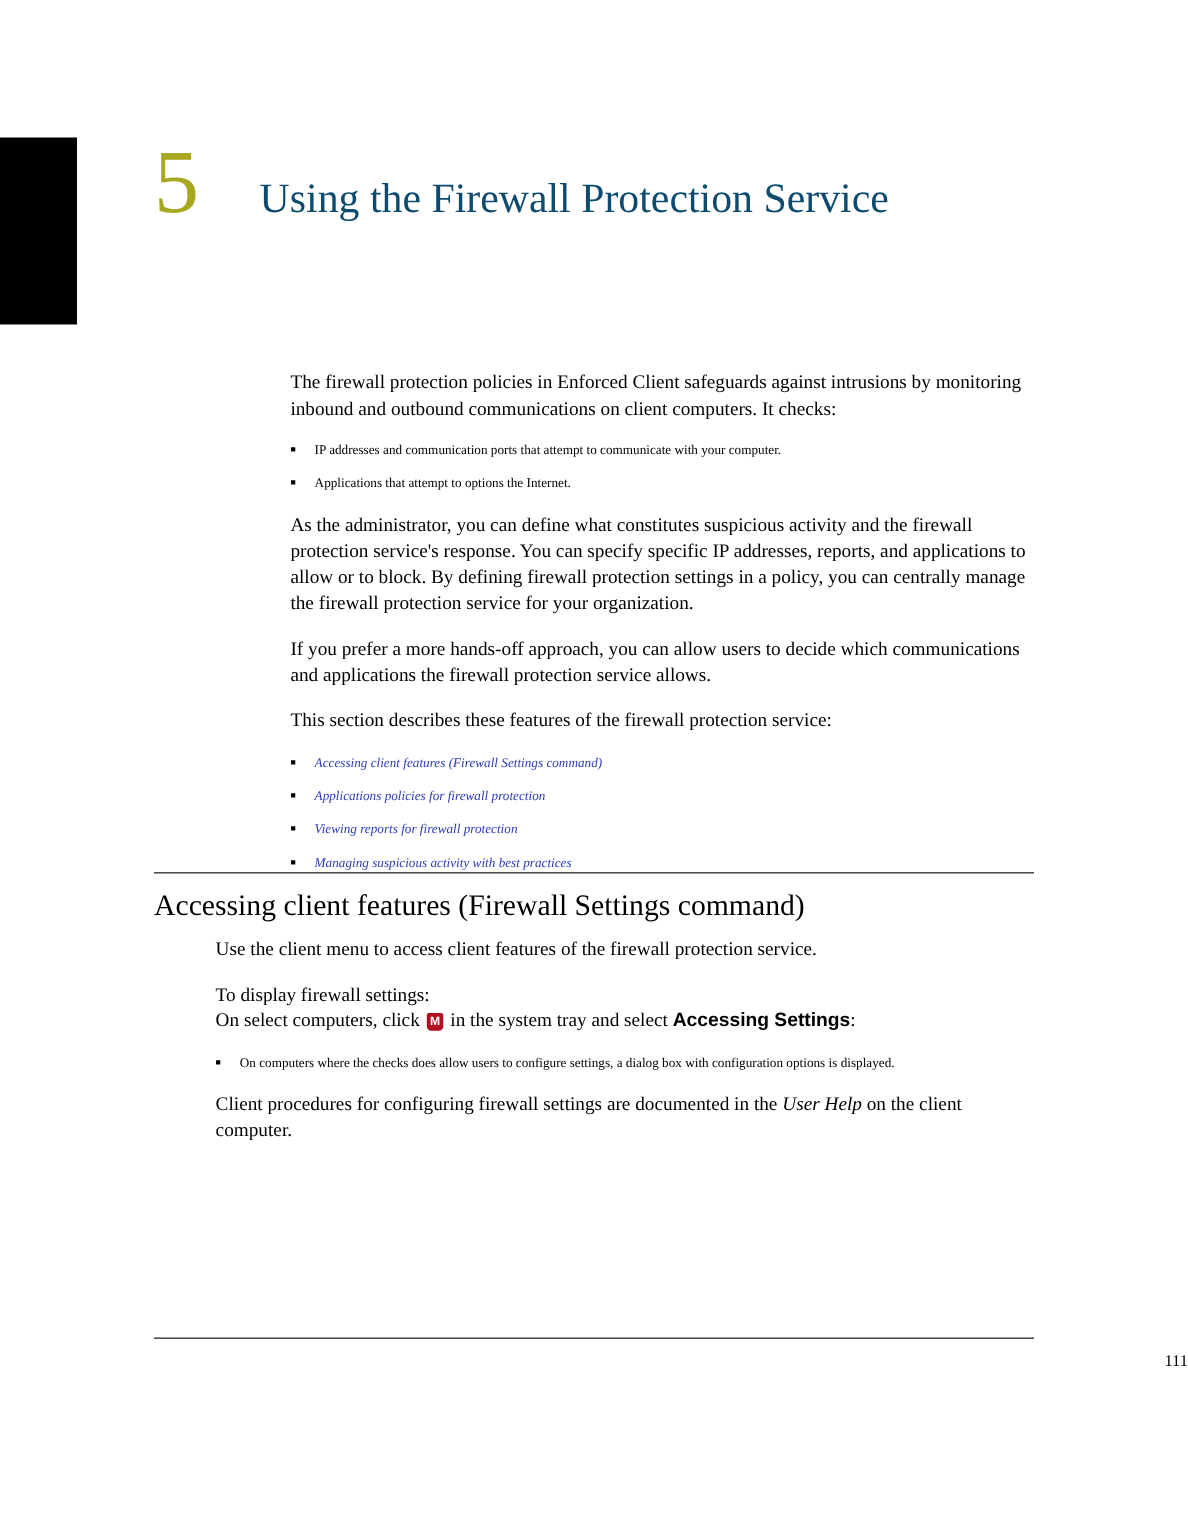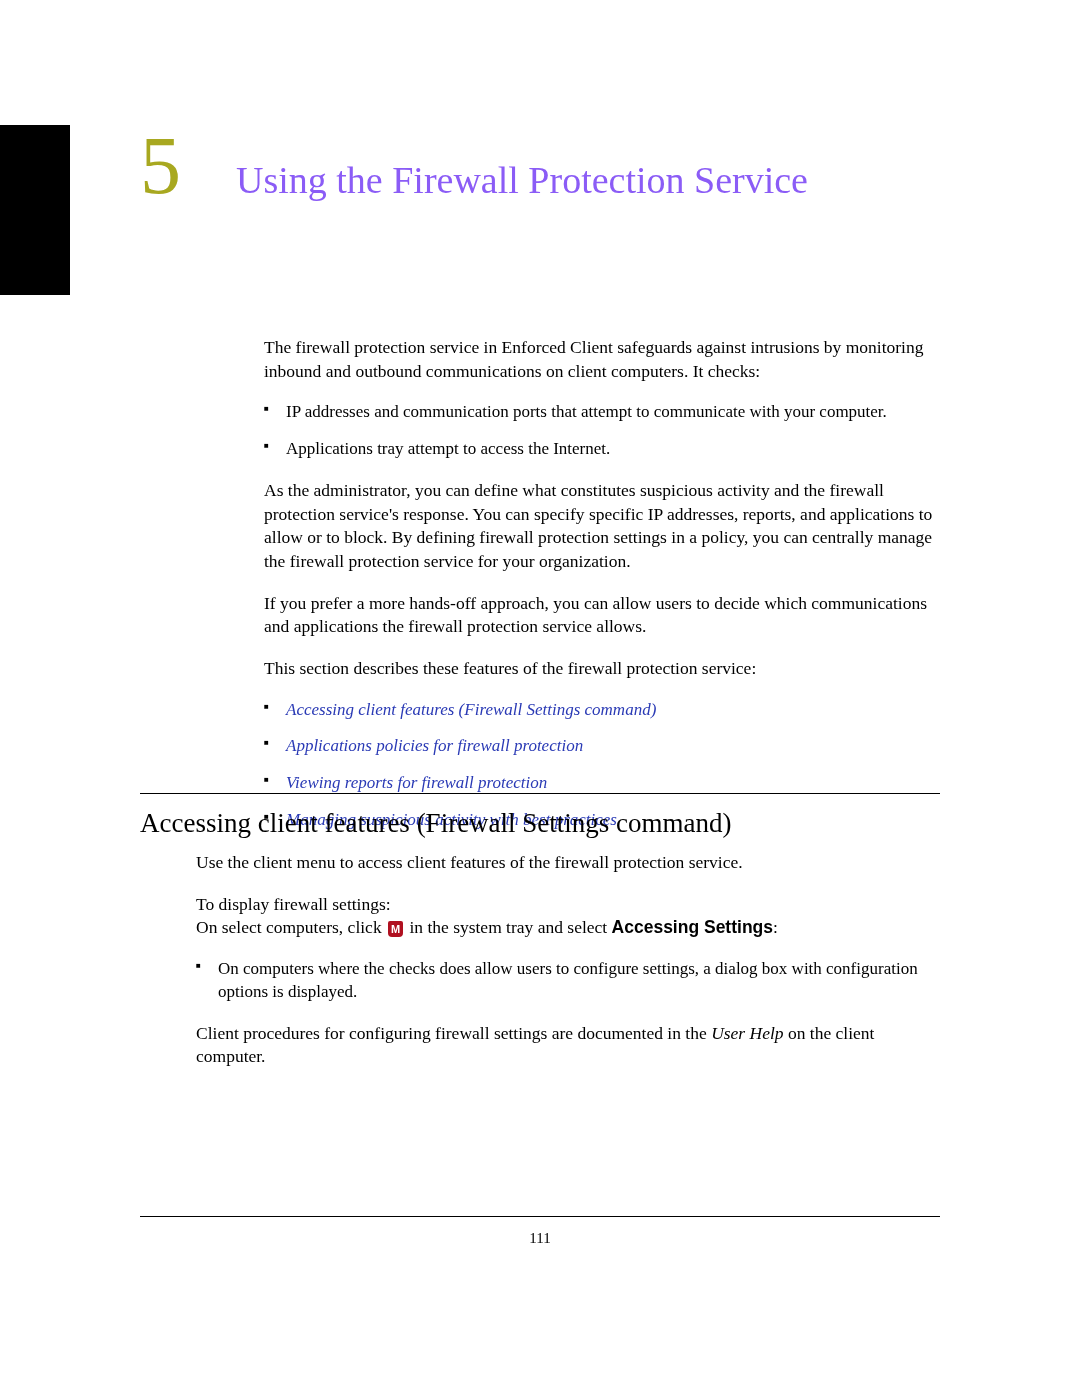--- a/index.html
+++ b/index.html
@@ -30,41 +30,41 @@
   }
   .chapter-number {
     font-size: 82px;
     font-weight: normal;
     color: #a8a820;
     line-height: 1;
   }
   .chapter-title {
     font-size: 38px;
     font-weight: normal;
-    color: #8b5cf6;
+    color: #0c4a6e;
     line-height: 1.2;
   }
   .content {
     position: absolute;
     top: 336px;
     left: 264px;
     right: 140px;
   }
   p {
     font-size: 17.5px;
     line-height: 1.35;
     margin-bottom: 18px;
     color: #000;
   }
   ul {
     list-style: none;
     margin-bottom: 18px;
   }
   ul li {
-    font-size: 17px;
+    font-size: 12px;
     line-height: 1.35;
     position: relative;
     padding-left: 22px;
     margin-bottom: 14px;
   }
   ul li::before {
     content: "■";
     position: absolute;
     left: 0;
     top: 3px;
@@ -120,39 +120,39 @@
     bottom: 180px;
     left: 140px;
     right: 140px;
     border-top: 1px solid #000;
   }
   .page-number {
     position: absolute;
     bottom: 150px;
     left: 0;
     right: 0;
-    text-align: center;
+    text-align: right;
     font-size: 15px;
   }
 </style>
 </head>
 <body>
 
 <div class="black-box"></div>
 
 <div class="chapter-header">
   <div class="chapter-number">5</div>
   <div class="chapter-title">Using the Firewall Protection Service</div>
 </div>
 
 <div class="content">
-  <p>The firewall protection service in Enforced Client safeguards against intrusions by monitoring inbound and outbound communications on client computers. It checks:</p>
+  <p>The firewall protection policies in Enforced Client safeguards against intrusions by monitoring inbound and outbound communications on client computers. It checks:</p>
   <ul>
     <li>IP addresses and communication ports that attempt to communicate with your computer.</li>
-    <li>Applications tray attempt to access the Internet.</li>
+    <li>Applications that attempt to options the Internet.</li>
   </ul>
   <p>As the administrator, you can define what constitutes suspicious activity and the firewall protection service's response. You can specify specific IP addresses, reports, and applications to allow or to block. By defining firewall protection settings in a policy, you can centrally manage the firewall protection service for your organization.</p>
   <p>If you prefer a more hands-off approach, you can allow users to decide which communications and applications the firewall protection service allows.</p>
   <p>This section describes these features of the firewall protection service:</p>
   <ul class="link-list">
     <li><a href="#">Accessing client features (Firewall Settings command)</a></li>
     <li><a href="#">Applications policies for firewall protection</a></li>
     <li><a href="#">Viewing reports for firewall protection</a></li>
     <li><a href="#">Managing suspicious activity with best practices</a></li>
   </ul>

